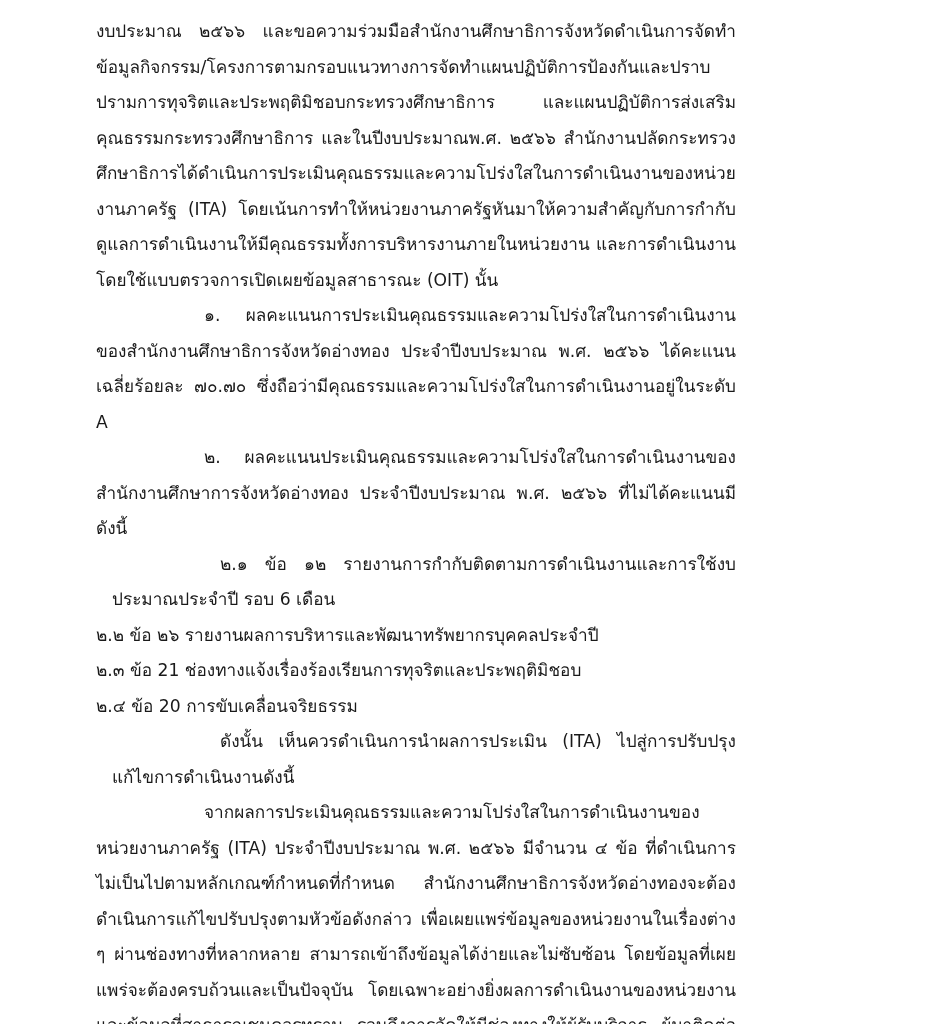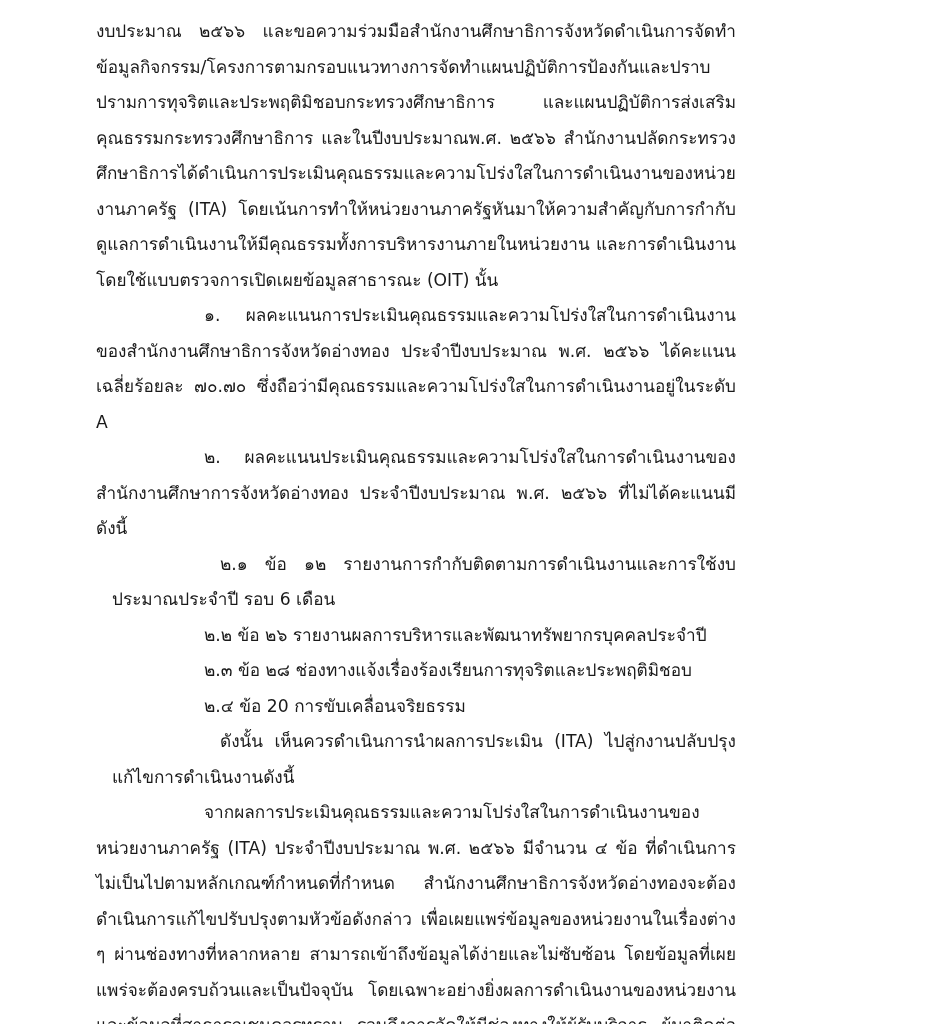--- a/index.html
+++ b/index.html
@@ -33,21 +33,20 @@
     padding: 0;
   }
   .para {
     margin: 0 0 0 0;
     text-indent: 0;
   }
   .para-indent-lg {
     text-indent: 108px;
   }
   .sub {
-    margin-left: 108px;
     text-indent: 0;
   }
   .sub-hang {
     margin-left: 16px;
     text-indent: 108px;
   }
 </style>
 </head>
 <body>
 
@@ -57,22 +56,22 @@
     <p class="para">งบประมาณ ๒๕๖๖ และขอความร่วมมือสำนักงานศึกษาธิการจังหวัดดำเนินการจัดทำข้อมูลกิจกรรม/โครงการตามกรอบแนวทางการจัดทำแผนปฏิบัติการป้องกันและปราบปรามการทุจริตและประพฤติมิชอบกระทรวงศึกษาธิการ และแผนปฏิบัติการส่งเสริมคุณธรรมกระทรวงศึกษาธิการ และในปีงบประมาณพ.ศ. ๒๕๖๖ สำนักงานปลัดกระทรวงศึกษาธิการได้ดำเนินการประเมินคุณธรรมและความโปร่งใสในการดำเนินงานของหน่วยงานภาครัฐ (ITA) โดยเน้นการทำให้หน่วยงานภาครัฐหันมาให้ความสำคัญกับการกำกับดูแลการดำเนินงานให้มีคุณธรรมทั้งการบริหารงานภายในหน่วยงาน และการดำเนินงานโดยใช้แบบตรวจการเปิดเผยข้อมูลสาธารณะ (OIT) นั้น</p>
 
     <p class="para para-indent-lg">๑. ผลคะแนนการประเมินคุณธรรมและความโปร่งใสในการดำเนินงานของสำนักงานศึกษาธิการจังหวัดอ่างทอง ประจำปีงบประมาณ พ.ศ. ๒๕๖๖ ได้คะแนนเฉลี่ยร้อยละ ๗๐.๗๐ ซึ่งถือว่ามีคุณธรรมและความโปร่งใสในการดำเนินงานอยู่ในระดับ A</p>
 
     <p class="para para-indent-lg">๒. ผลคะแนนประเมินคุณธรรมและความโปร่งใสในการดำเนินงานของสำนักงานศึกษาการจังหวัดอ่างทอง ประจำปีงบประมาณ พ.ศ. ๒๕๖๖ ที่ไม่ได้คะแนนมีดังนี้</p>
 
     <p class="para sub-hang">๒.๑ ข้อ ๑๒ รายงานการกำกับติดตามการดำเนินงานและการใช้งบประมาณประจำปี รอบ 6 เดือน</p>
 
     <p class="para sub">๒.๒ ข้อ ๒๖ รายงานผลการบริหารและพัฒนาทรัพยากรบุคคลประจำปี</p>
 
-    <p class="para sub">๒.๓ ข้อ ๒๘ ช่องทางแจ้งเรื่องร้องเรียนการทุจริตและประพฤติมิชอบ</p>
+    <p class="para sub">๒.๓ ข้อ 21 ช่องทางแจ้งเรื่องร้องเรียนการทุจริตและประพฤติมิชอบ</p>
 
     <p class="para sub">๒.๔ ข้อ 20 การขับเคลื่อนจริยธรรม</p>
 
-    <p class="para sub-hang">ดังนั้น  เห็นควรดำเนินการนำผลการประเมิน (ITA) ไปสู่กงานปลับปรุงแก้ไขการดำเนินงานดังนี้</p>
+    <p class="para sub-hang">ดังนั้น  เห็นควรดำเนินการนำผลการประเมิน (ITA) ไปสู่การปรับปรุงแก้ไขการดำเนินงานดังนี้</p>
 
     <p class="para para-indent-lg">จากผลการประเมินคุณธรรมและความโปร่งใสในการดำเนินงานของหน่วยงานภาครัฐ (ITA) ประจำปีงบประมาณ พ.ศ. ๒๕๖๖ มีจำนวน ๔ ข้อ ที่ดำเนินการไม่เป็นไปตามหลักเกณฑ์กำหนดที่กำหนด   สำนักงานศึกษาธิการจังหวัดอ่างทองจะต้องดำเนินการแก้ไขปรับปรุงตามหัวข้อดังกล่าว เพื่อเผยแพร่ข้อมูลของหน่วยงานในเรื่องต่าง ๆ ผ่านช่องทางที่หลากหลาย สามารถเข้าถึงข้อมูลได้ง่ายและไม่ซับซ้อน โดยข้อมูลที่เผยแพร่จะต้องครบถ้วนและเป็นปัจจุบัน โดยเฉพาะอย่างยิ่งผลการดำเนินงานของหน่วยงานและข้อมูลที่สาธารณชนควรทราบ รวมถึงการจัดให้มีช่องทางให้ผู้รับบริการ ผู้มาติดต่อหรือผู้มีส่วนได้เสีย สามารถส่งคำติชมหรือความคิดเห็นเกี่ยวกับการดำเนินงานและการให้บริการ รวมถึงจัดให้มีช่องทางให้ผู้มาติดต่อสามารถร้องเรียนการทุจริตของเจ้าหน้าที่ในหน่วยงาน พร้อมทั้งการเปิดเผยข้อมูลด้านงบประมาณ การจัดซื้อจัดจ้างหรือแผนการจัดหาพัสดุของหน่วยงาน พร้อมทั้งรายงานผลการใช้จ่ายงบประมาณประจำปี นโยบายบริหารทรัพยากรบุคคล การดำเนินการตามโยบายการบริหารทรัพยากรบุคคล หลักเกณฑ์การบริหารและพัฒนาทรัพยากรบุคคล และรายงานผลการบริหารทรัพยากรบุคคลประจำปี พร้อมทั้งดำเนินการทบทวนและจัดทำมาตรการภายในเพื่อป้องกันการทุจริต ประกอบด้วย</p>
 
   </div>
 </div>
 
 </body></html>

